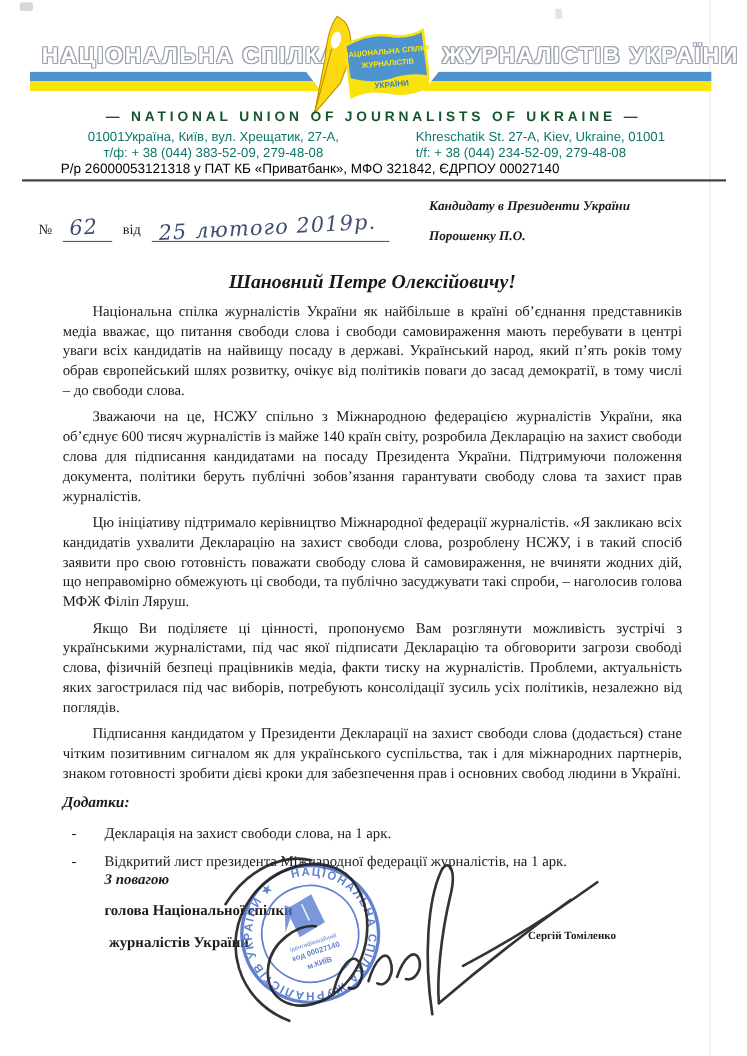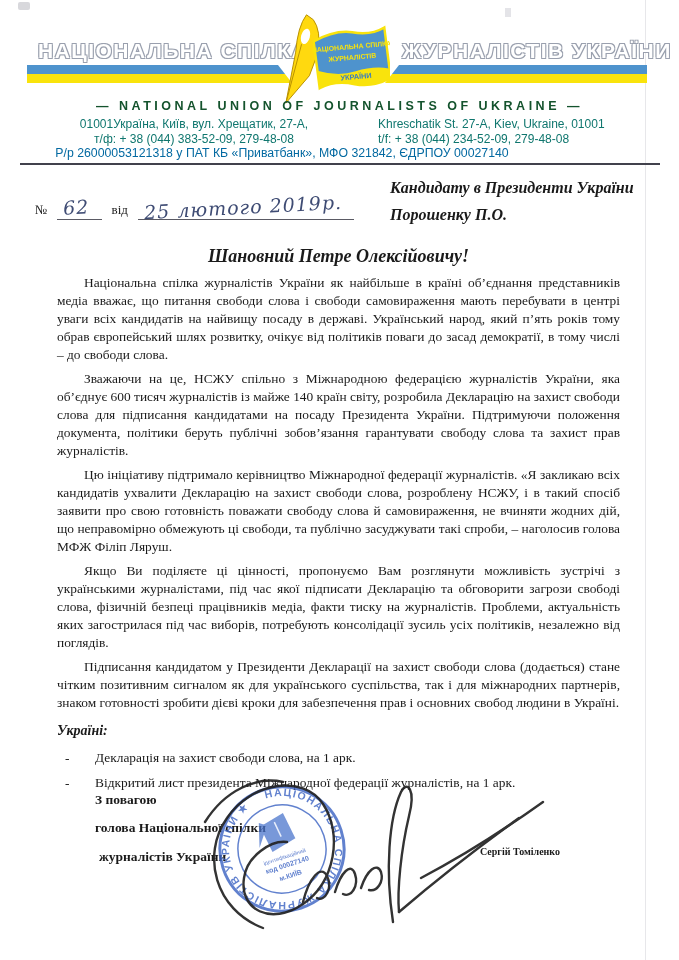--- a/index.html
+++ b/index.html
@@ -22,42 +22,42 @@
   .stripe.right{left:385px;width:262px;clip-path:polygon(14px 0,100% 0,100% 100%,0 100%);}
   .logo-svg{position:absolute;left:272px;top:5px;width:118px;height:103px;}
   .en-line{position:absolute;top:99px;left:0;width:679px;text-align:center;
            font-family:"Liberation Sans",sans-serif;font-size:12.5px;font-weight:600;
            letter-spacing:3.5px;color:#14532d;white-space:nowrap;}
   .addr{position:absolute;top:117px;font-family:"Liberation Sans",sans-serif;font-size:12px;
         line-height:15px;color:#0f766e;}
   .addr.ua{left:58px;width:272px;text-align:center;}
   .addr.en{left:378px;width:270px;text-align:left;}
   .bank-line{position:absolute;top:146px;left:0;width:564px;text-align:center;
-             font-family:"Liberation Sans",sans-serif;font-size:12.3px;color:#0369a1;}
+             font-family:"Liberation Sans",sans-serif;font-size:12.3px;color:#000000;}
   .head-rule{position:absolute;top:163px;left:20px;width:640px;border-top:2px solid #41414c;}
   
   .ref-line{position:absolute;left:35px;top:196px;white-space:nowrap;}
   .ref-label{font-size:13px;color:#222;}
   .hw-slot{display:inline-block;border-bottom:1.5px solid #5a5a64;padding:0 12px 1px 6px;margin:0 6px;}
   .hw{display:inline-block;font-family:"DejaVu Serif",serif;font-style:italic;
       font-size:19px;color:#3f4c74;transform:rotate(-3deg);letter-spacing:1px;}
   .recipient{position:absolute;left:390px;top:174px;width:245px;font-weight:bold;font-style:italic;
-             font-size:16px;line-height:27px;}
+             font-size:12px;line-height:27px;}
   
   .salutation{position:absolute;top:246px;left:57px;width:563px;text-align:center;
               font-weight:bold;font-style:italic;font-size:18px;}
   .body-text{position:absolute;top:274px;left:57px;width:563px;}
   .para{margin:0 0 6px 0;font-size:13.4px;line-height:18px;text-align:justify;text-indent:27px;}
   .attach-title{margin:11px 0 0 0;font-weight:bold;font-style:italic;font-size:14px;}
   .attach-list{margin:10px 0 0 0;}
   .attach-item{display:flex;font-size:13.4px;line-height:18px;margin-bottom:7px;}
   .attach-item .dash{width:30px;padding-left:8px;flex:none;}
   
   .sig-area{position:absolute;left:57px;top:788px;width:565px;height:165px;}
-  .sig-closing{position:absolute;left:38px;top:4px;font-weight:bold;font-size:13.5px;}
+  .sig-closing{position:absolute;left:38px;top:4px;font-weight:bold;font-style:italic;font-size:13.5px;}
   .sig-title1{position:absolute;left:38px;top:32px;font-weight:bold;font-size:13.5px;}
   .sig-title2{position:absolute;left:42px;top:61px;font-weight:bold;font-size:13.5px;}
   .sig-name{position:absolute;left:423px;top:58px;font-weight:bold;font-size:10px;}
   .stamp{position:absolute;left:150px;top:-14px;width:150px;height:150px;}
   .sig-hand{position:absolute;left:128px;top:-28px;width:365px;height:192px;}
   
   .contact{position:absolute;top:882px;right:38px;width:150px;text-align:right;
            font-family:"Liberation Sans",sans-serif;font-size:13px;line-height:17px;color:#43526a;}
   .contact .rule{width:118px;margin:0 0 6px auto;border-top:2px solid #7d6f63;}
 </style>
@@ -127,21 +127,21 @@
 
   <div class="salutation">Шановний Петре Олексійовичу!</div>
 
   <div class="body-text">
     <p class="para">Національна спілка журналістів України як найбільше в країні об’єднання представників медіа вважає, що питання свободи слова і свободи самовираження мають перебувати в центрі уваги всіх кандидатів на найвищу посаду в державі. Український народ, який п’ять років тому обрав європейський шлях розвитку, очікує від політиків поваги до засад демократії, в тому числі – до свободи слова.</p>
     <p class="para">Зважаючи на це, НСЖУ спільно з Міжнародною федерацією журналістів України, яка об’єднує 600 тисяч журналістів із майже 140 країн світу, розробила Декларацію на захист свободи слова для підписання кандидатами на посаду Президента України. Підтримуючи положення документа, політики беруть публічні зобов’язання гарантувати свободу слова та захист прав журналістів.</p>
     <p class="para">Цю ініціативу підтримало керівництво Міжнародної федерації журналістів. «Я закликаю всіх кандидатів ухвалити Декларацію на захист свободи слова, розроблену НСЖУ, і в такий спосіб заявити про свою готовність поважати свободу слова й самовираження, не вчиняти жодних дій, що неправомірно обмежують ці свободи, та публічно засуджувати такі спроби, – наголосив голова МФЖ Філіп Ляруш.</p>
     <p class="para">Якщо Ви поділяєте ці цінності, пропонуємо Вам розглянути можливість зустрічі з українськими журналістами, під час якої підписати Декларацію та обговорити загрози свободі слова, фізичній безпеці працівників медіа, факти тиску на журналістів. Проблеми, актуальність яких загострилася під час виборів, потребують консолідації зусиль усіх політиків, незалежно від поглядів.</p>
     <p class="para">Підписання кандидатом у Президенти Декларації на захист свободи слова (додається) стане чітким позитивним сигналом як для українського суспільства, так і для міжнародних партнерів, знаком готовності зробити дієві кроки для забезпечення прав і основних свобод людини в Україні.</p>
 
-    <div class="attach-title">Україні:</div>
+    <div class="attach-title">Додатки:</div>
     <div class="attach-list">
       <div class="attach-item">
         <span class="dash">-</span>
         <span>Декларація на захист свободи слова, на 1 арк.</span>
       </div>
       <div class="attach-item">
         <span class="dash">-</span>
         <span>Відкритий лист президента Міжнародної федерації журналістів, на 1 арк.</span>
       </div>
     </div>

